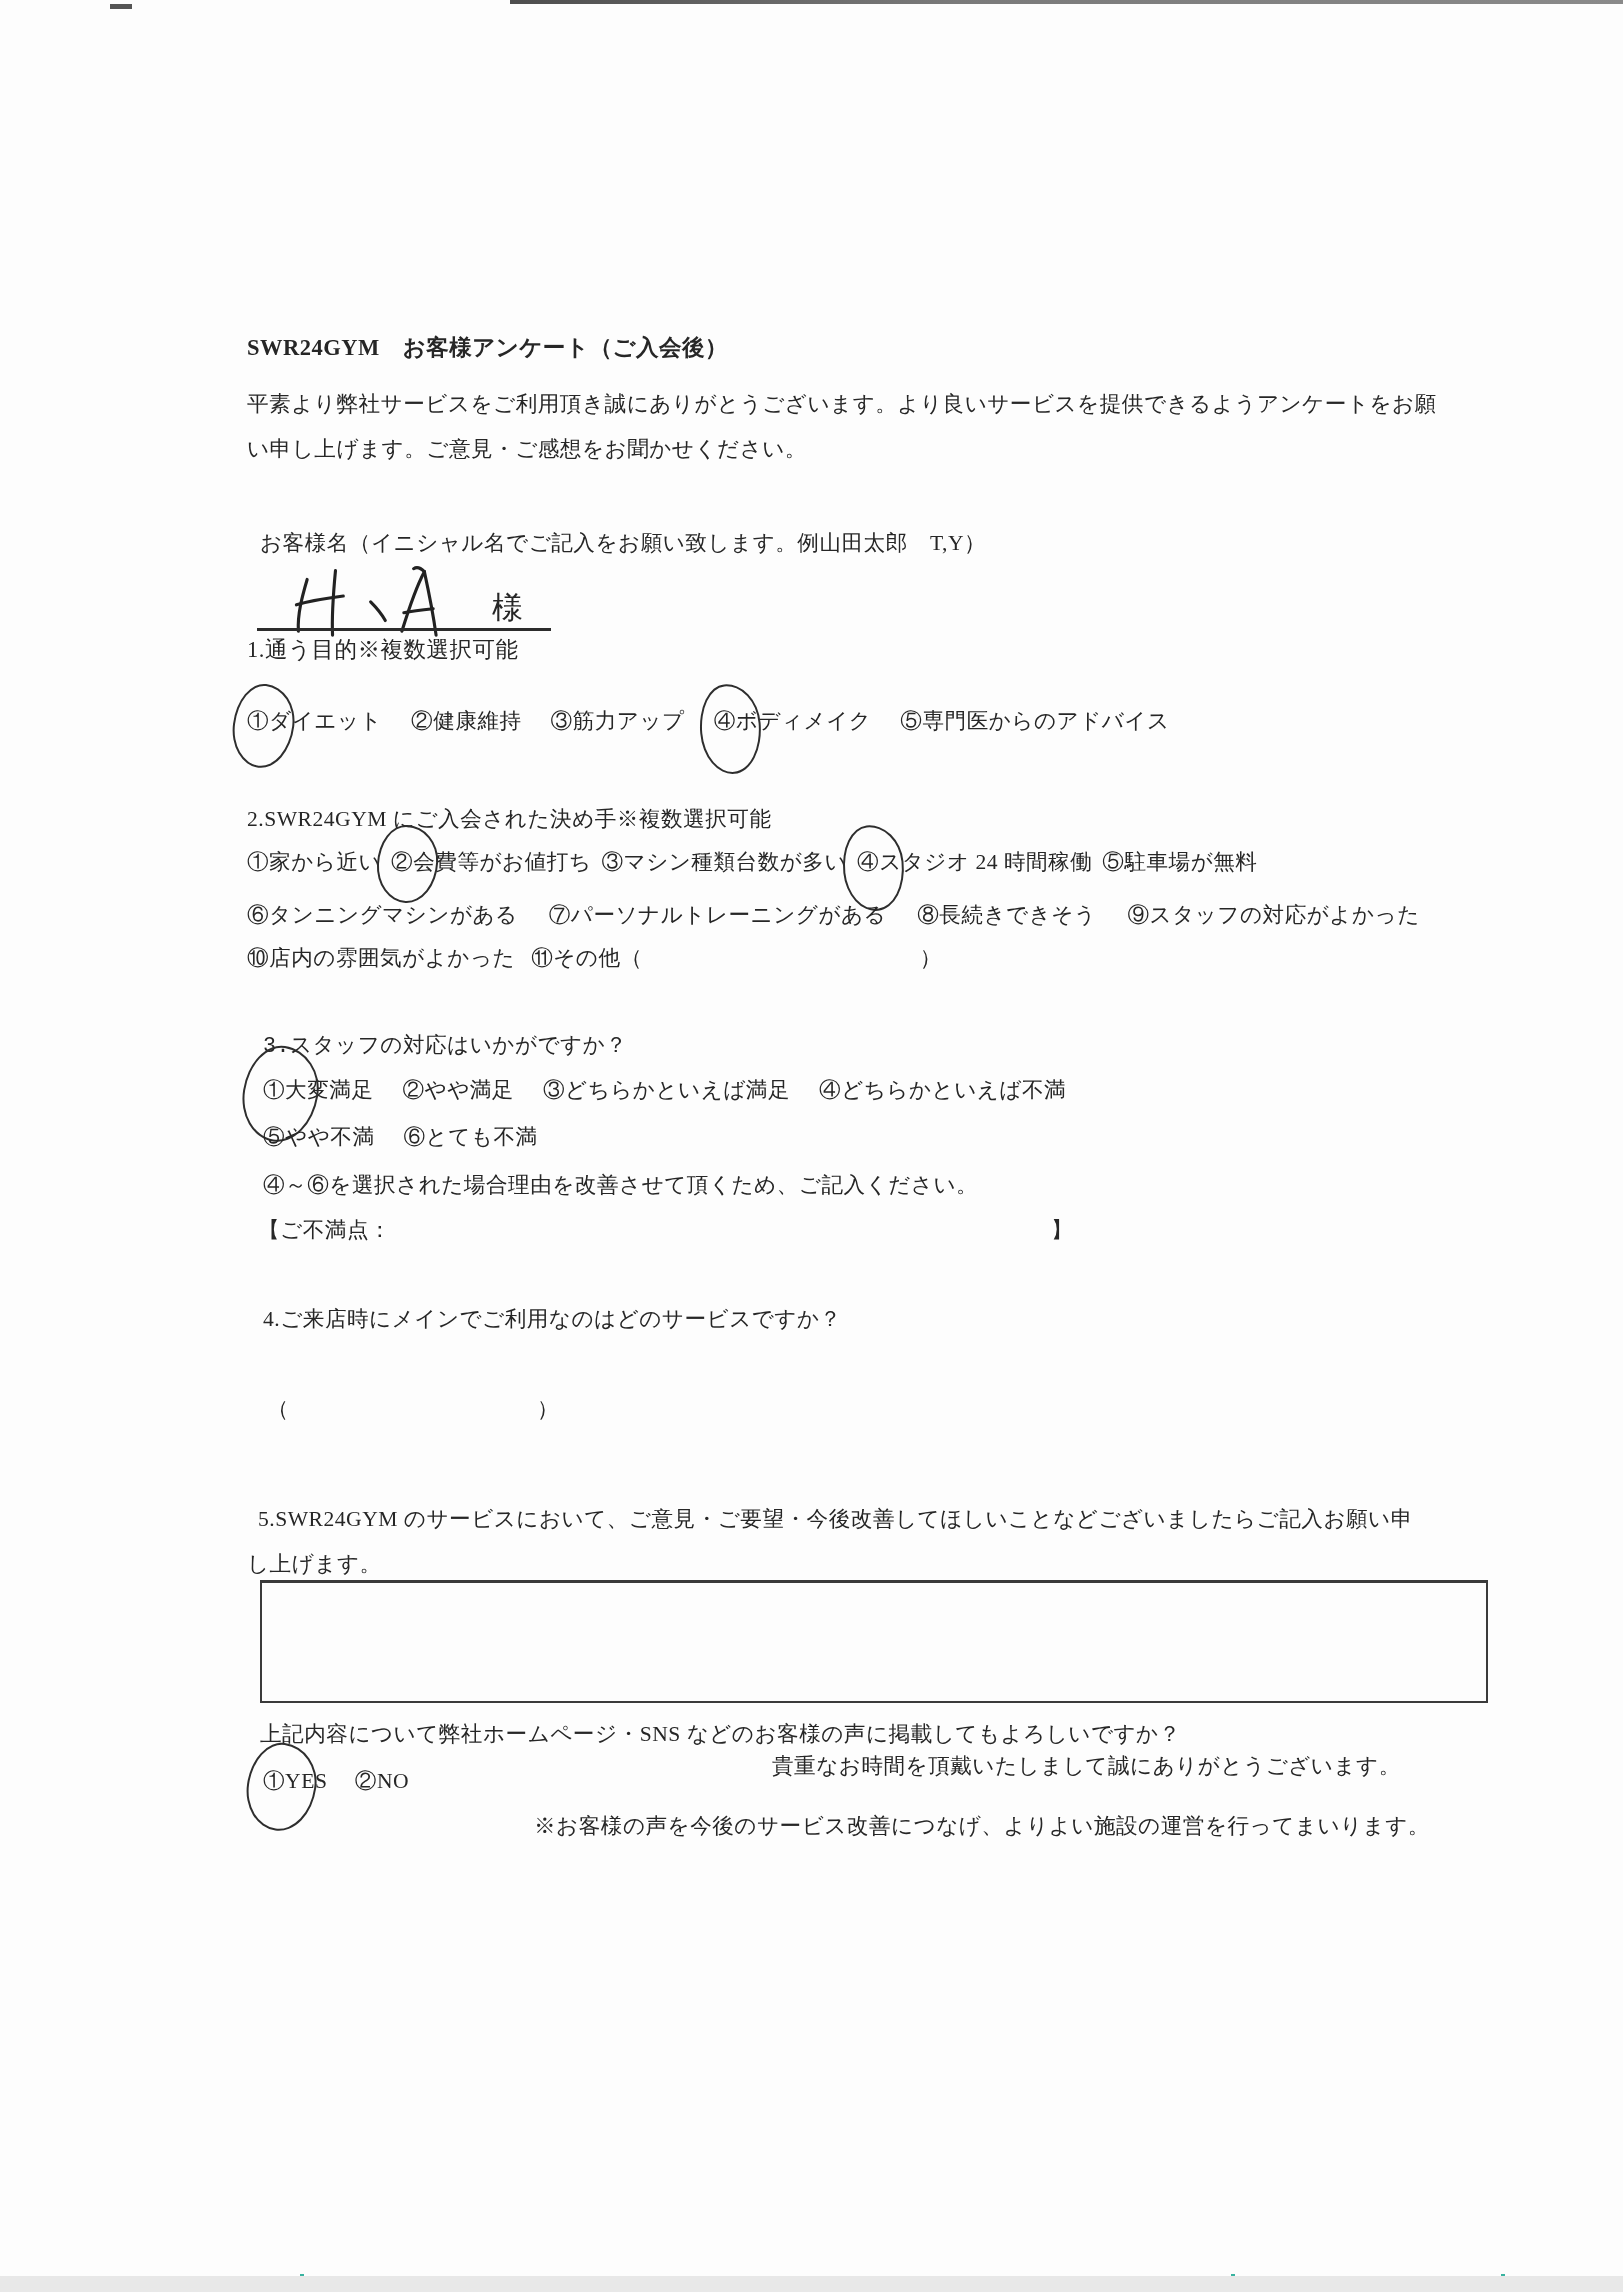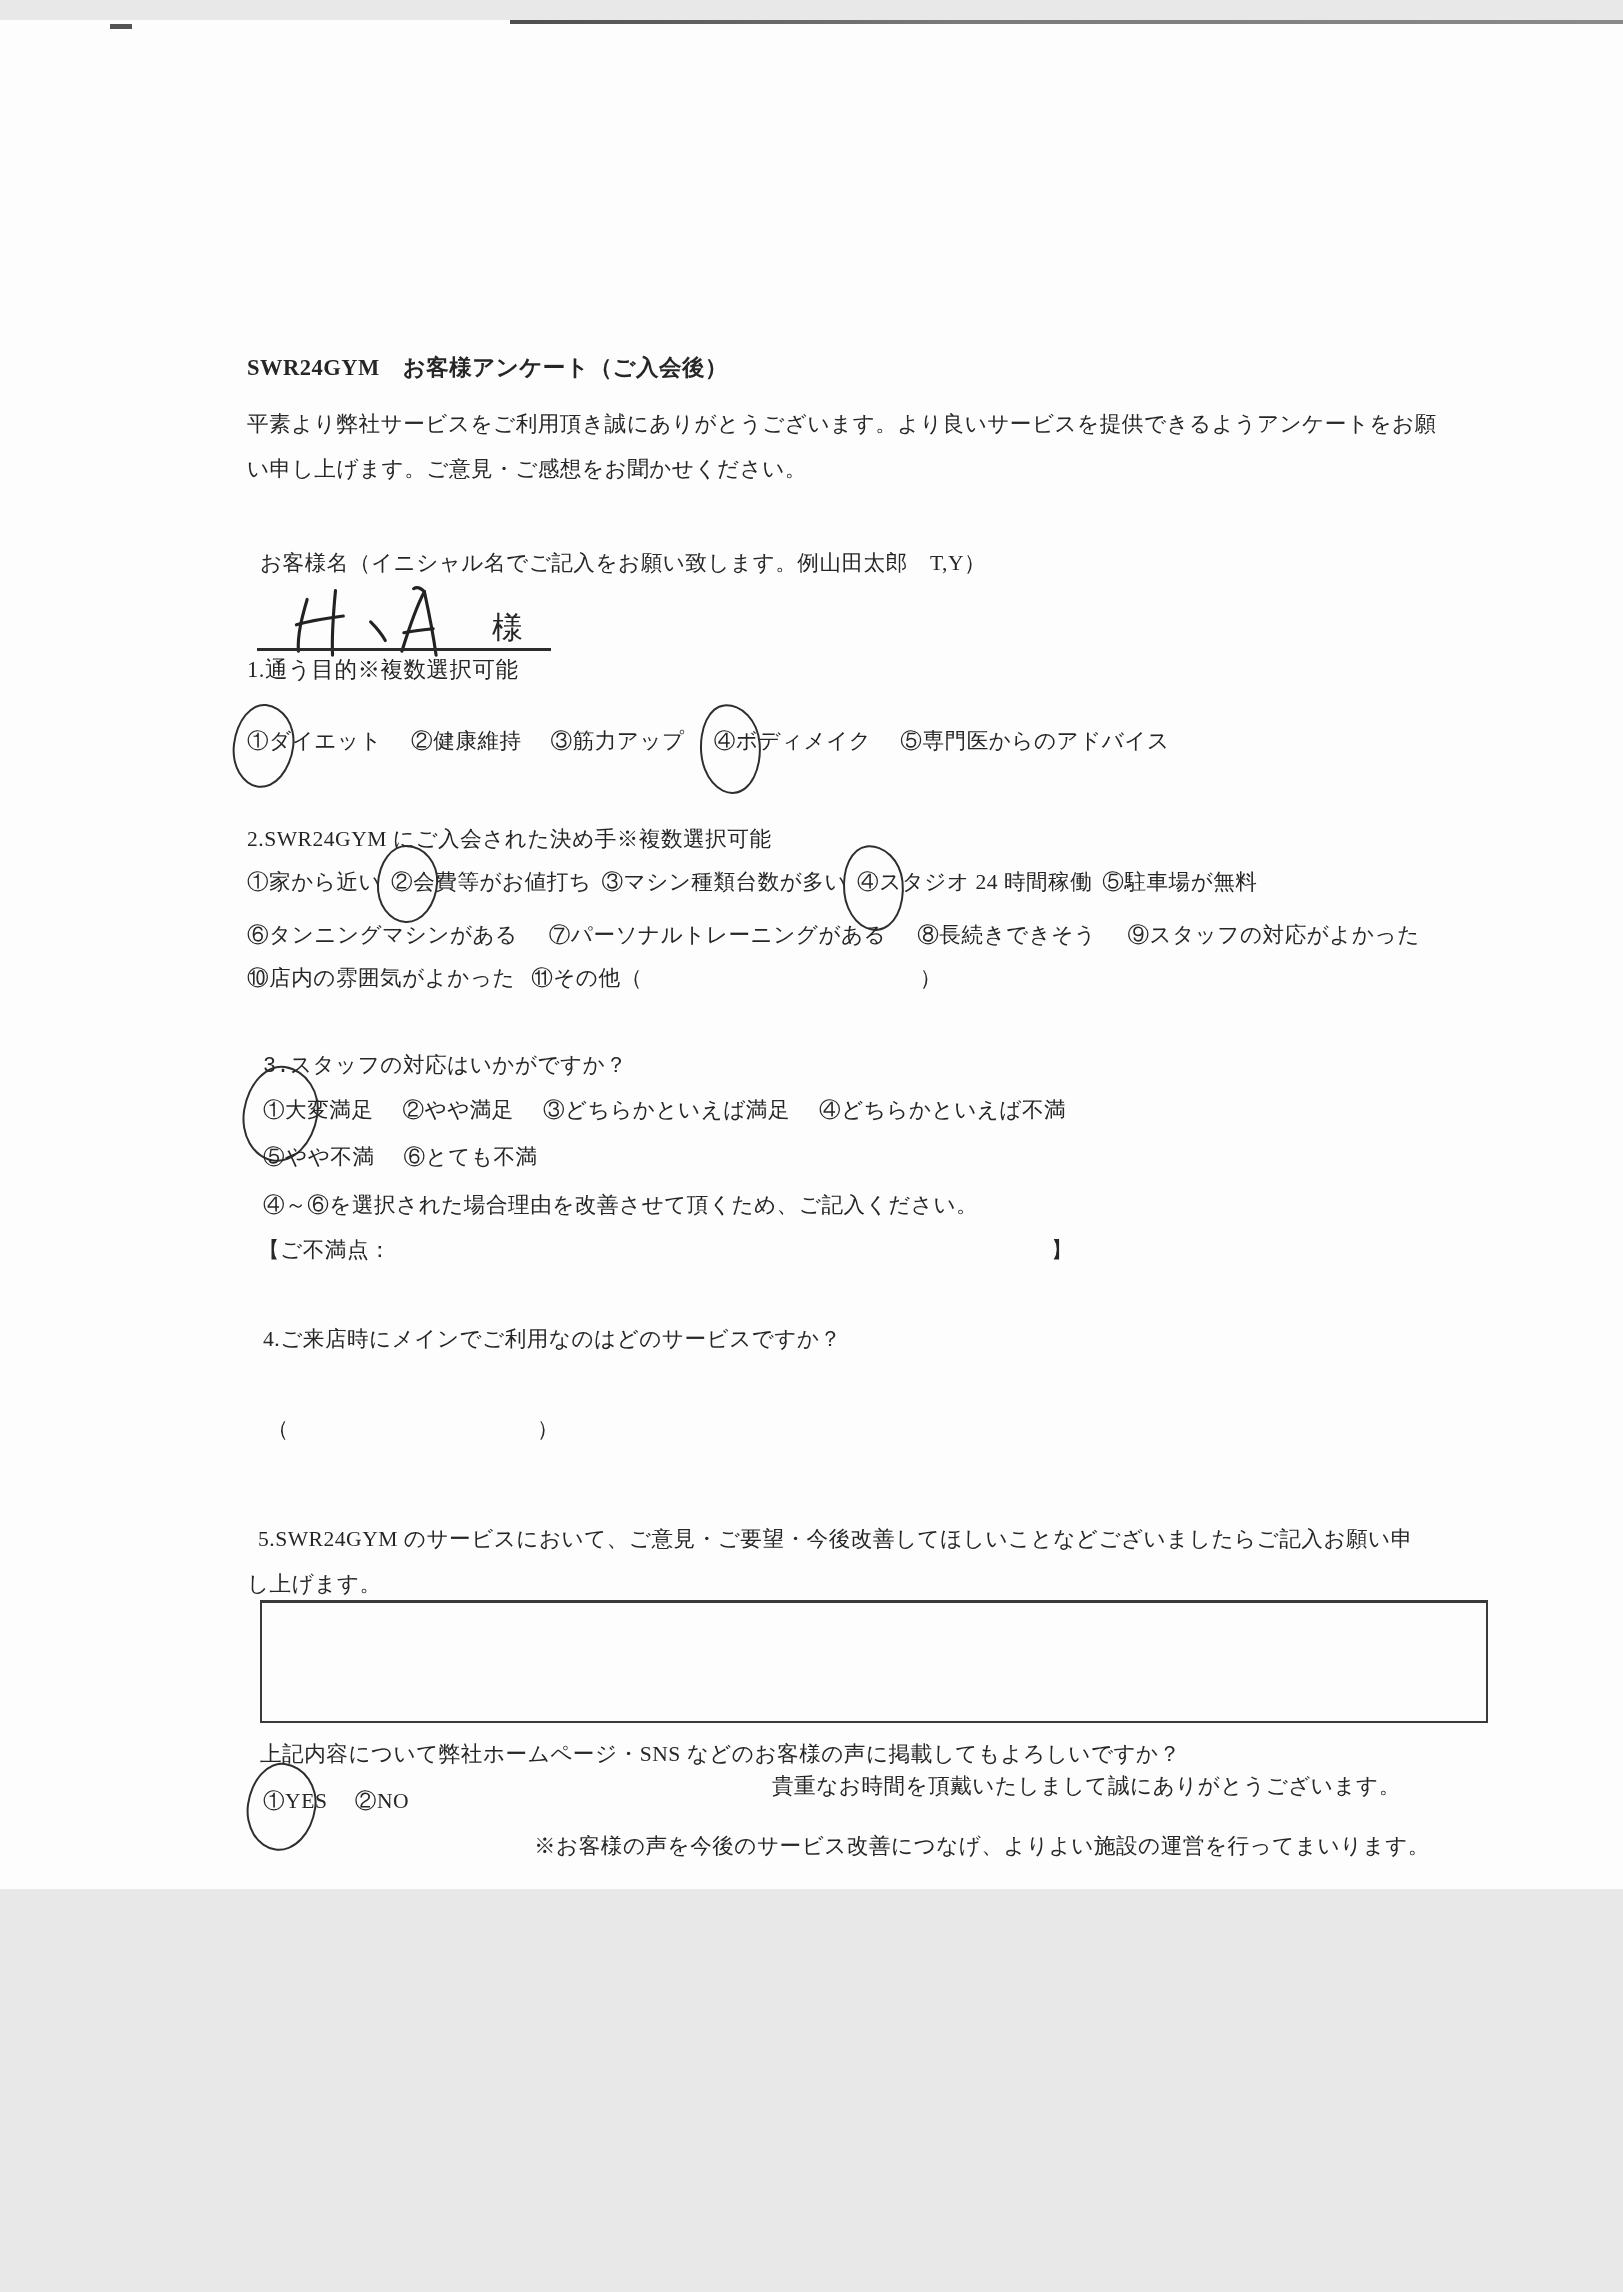--- a/index.html
+++ b/index.html
@@ -1,23 +1,22 @@
 <!DOCTYPE html>
 <html lang="ja"><head>
 <meta charset="utf-8">
 <style>
   html,body{margin:0;padding:0;background:#e8e8e8;}
   .page{
     position:relative;
-    width:1623px;height:1869px;
+    width:1623px;height:2276px;
     background:#fdfdfd;
     overflow:hidden;
     font-family:"Liberation Serif","DejaVu Serif",serif;
     color:#262626;
-    margin-top:20px;
   }
   .line{
     position:absolute;
     font-size:21.6px;
     line-height:27.4px;
     white-space:pre;
     letter-spacing:0.5px;
   }
   .title{font-weight:bold;font-size:22.5px;}
   .opts{display:flex;align-items:flex-start;}

